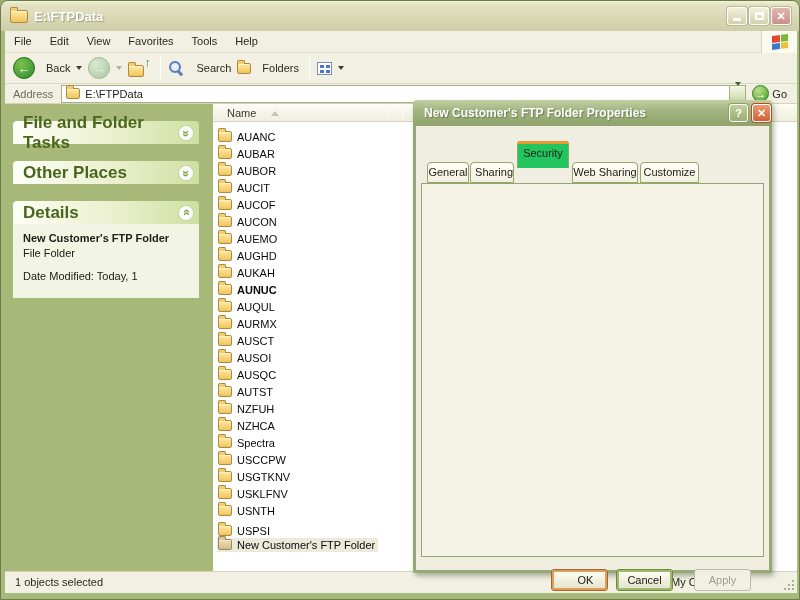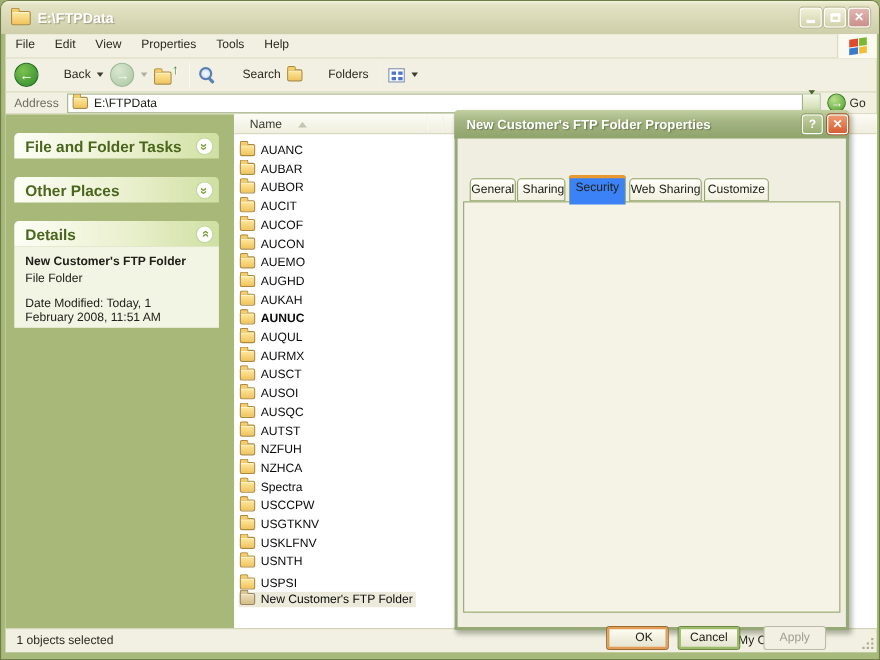--- a/index.html
+++ b/index.html
@@ -26,21 +26,21 @@
   .flag { width:16px; height:14px; display:grid; grid-template:1fr 1fr / 1fr 1fr; gap:1px; transform:skewY(-8deg); }
   .flag i { display:block; }
   .flag .f1{background:#E0492F;} .flag .f2{background:#7DB72F;} .flag .f3{background:#3A7ACD;} .flag .f4{background:#F0BE3A;}
 
   .toolbar { position:absolute; left:4px; top:52px; width:792px; height:31px; background:#F1F0E2; border-bottom:1px solid #DBD9BF; display:flex; align-items:center; padding-left:8px; }
   .tb-group { display:flex; align-items:center; gap:3px; margin-right:6px; }
   .tb-sep { width:1px; height:24px; background:#D8D6BC; border-right:1px solid #FFFFFF; margin:0 7px 0 4px; }
   .circle-btn { width:22px; height:22px; border-radius:50%; color:#FFF; font-size:13px; font-weight:bold; text-align:center; line-height:21px;
     background:radial-gradient(circle at 35% 30%,#7CC24E,#2E8A2E); border:1px solid #1F6B1F; }
   .circle-btn.disabled { background:radial-gradient(circle at 35% 30%,#D9E8D1,#A9C7A2); border-color:#9BB894; color:#F0F5EC; }
-  .tb-label { margin-left:20px; color:#2A2A22; }
+  .tb-label { margin-left:8px; color:#2A2A22; }
   .dd { width:0; height:0; border-left:3px solid transparent; border-right:3px solid transparent; border-top:4px solid #3C3C30; margin-left:3px; }
   .dd.grey { border-top-color:#B0AFA0; }
 
   .folder { position:relative; width:14px; height:11px; background:linear-gradient(180deg,#FFE9A0,#F0C45E); border:1px solid #AD8A3C; border-radius:1px 2px 2px 2px; box-shadow:inset 0 1px 0 #FFF4C8; flex:0 0 14px; }
   .folder::before { content:''; position:absolute; left:-1px; top:-4px; width:6px; height:3px; background:#F4CE6E; border:1px solid #AD8A3C; border-bottom:none; border-radius:2px 2px 0 0; }
   .folder.big { width:18px; height:13px; flex-basis:18px; }
   .folder.sel { filter:saturate(0.55) brightness(0.96); }
   .up-wrap { position:relative; width:22px; height:20px; }
   .up-wrap .folder { position:absolute; left:0; bottom:1px; width:16px; height:12px; }
   .up-arrow { position:absolute; right:0; top:-2px; color:#2F8F2F; font-weight:bold; font-size:12px; text-shadow:1px 1px 0 #FFF; }
@@ -56,21 +56,21 @@
   .addr-drop { position:absolute; right:0; top:0; width:16px; height:16px; background:linear-gradient(180deg,#F4F7E6,#CBD8A8); border-left:1px solid #A2B284; text-align:center; }
   .addr-drop .dd { margin:6px auto 0; border-top-color:#44622A; }
   .go-ico { width:17px; height:17px; border-radius:50%; background:radial-gradient(circle at 35% 30%,#B9E08A,#4F9E2F); border:1px solid #3A7A22; color:#FFF; font-weight:bold; font-size:11px; text-align:center; line-height:16px; margin-left:6px; }
   .go-label { margin-left:3px; color:#2A2A22; }
 
   
   .content { position:absolute; left:4px; top:103px; width:792px; height:467px; background:#FFF; }
   .sidebar { position:absolute; left:0; top:0; width:208px; height:467px; background:#A7B878; }
   .panel-hdr { position:absolute; left:8px; width:186px; height:23px; border-radius:4px 4px 0 0;
     background:linear-gradient(90deg,#FDFEF6 0%,#EAF0CE 55%,#CFE0A2 100%); display:flex; align-items:center; }
-  .panel-hdr .ph-title { font-weight:bold; color:#4A661C; padding-left:10px; font-size:14px; flex:1; }
+  .panel-hdr .ph-title { font-weight:bold; color:#4A661C; padding-left:10px; font-size:17px; flex:1; }
   .chev { width:16px; height:16px; border-radius:50%; background:#FFF; border:1px solid #C4D49A; margin-right:5px; text-align:center; color:#7FA13C; font-weight:bold; font-size:12px; line-height:14px; }
   .chev span { display:inline-block; transform:rotate(90deg); letter-spacing:-1px; }
   .chev.up span { transform:rotate(-90deg); }
   .panel-body { position:absolute; left:8px; width:186px; background:#F3F5E4; padding:8px 10px; line-height:13px; color:#21201A; }
   .pb-name { font-weight:bold; margin-bottom:2px; }
   .pb-type { margin-bottom:10px; }
 
   .filepane { position:absolute; left:208px; top:0; width:584px; height:467px; background:#FFF; }
   .col-hdr { position:absolute; left:0; top:0; width:584px; height:18px; background:linear-gradient(180deg,#FCFCF5,#EFEEDF); border-bottom:1px solid #D6D4BA; }
   .col-hdr .col-name { position:absolute; left:14px; top:3px; color:#3A3A30; }
@@ -98,21 +98,21 @@
     border:3px solid #96A875; border-top:none; border-radius:5px 5px 2px 2px; box-shadow:2px 3px 5px rgba(40,50,20,.35); z-index:10; }
   .dlg-title { position:absolute; left:-3px; top:0; width:359px; height:26px; border-radius:4px 4px 0 0;
     background:linear-gradient(180deg,#C3D0A2 0%,#A3B482 40%,#8FA36B 100%); display:flex; align-items:center; }
   .dlg-title-text { color:#FFF; font-weight:bold; font-size:12px; padding-left:11px; text-shadow:1px 1px 1px #6A7C4C; }
   .dlg-btn { position:absolute; top:4px; width:19px; height:18px; border-radius:3px; border:1px solid #FFFFFF; color:#FFF; font-weight:bold; font-size:11px; text-align:center; line-height:16px; }
   .dlg-help { left:313px; background:linear-gradient(180deg,#C2CFA0,#9AAE74); box-shadow:0 0 0 1px #8DA065; }
   .dlg-close { left:336px; background:linear-gradient(180deg,#F09A70,#D55E32); box-shadow:0 0 0 1px #B05028; }
   .dlg-body { position:absolute; left:-3px; top:26px; width:353px; height:444px; }
 
   .tab { position:absolute; top:36px; height:21px; background:linear-gradient(180deg,#FFFFF8,#F1F0E0); border:1px solid #94A66C; border-radius:4px 4px 0 0; text-align:center; line-height:19px; color:#21211A; z-index:1; }
-  .tab.active { top:33px; height:27px; background:#3b82f6; border-bottom:none; z-index:3; line-height:23px; }
+  .tab.active { top:15px; height:27px; background:#22c55e; border-bottom:none; z-index:3; line-height:23px; }
   .tab.active::before { content:''; position:absolute; left:-1px; right:-1px; top:-1px; height:3px; background:#E89A30; border-radius:3px 3px 0 0; }
   .tabpage { position:absolute; left:8px; top:57px; width:343px; height:374px; background:#F4F3E6; border:1px solid #94A66C; z-index:2; }
 
   .dlabel { position:absolute; color:#21211A; }
   .listbox { position:absolute; background:#FFF; border:1px solid #A0B080; overflow:hidden; }
   .group-list { left:23px; top:78px; width:316px; height:113px; }
   .group-row { position:absolute; left:1px; width:299px; height:20px; display:flex; align-items:center; gap:6px; padding-left:3px; }
   .group-row.selected { background:#E9E7D7; }
   .gicon { position:relative; width:17px; height:13px; flex:0 0 17px; }
   .p { position:absolute; width:10px; height:13px; }
@@ -161,21 +161,21 @@
     <div class="winbtn min"><span class="glyph-min"></span></div>
     <div class="winbtn max"><span class="glyph-max"></span></div>
     <div class="winbtn close-main">✕</div>
   </div>
 
   <div class="menubar">
     <div id="menu-items" style="display:flex;">
         <div class="menu-item">File</div>
         <div class="menu-item">Edit</div>
         <div class="menu-item">View</div>
-        <div class="menu-item">Properties</div>
+        <div class="menu-item">Favorites</div>
         <div class="menu-item">Tools</div>
         <div class="menu-item">Help</div>
       </div>
     <div class="flag-wrap">
       <div class="flag">
           <i class="f1"></i>
           <i class="f2"></i>
           <i class="f3"></i>
           <i class="f4"></i>
         </div>
@@ -236,21 +236,20 @@
         <div class="chev"><span>»</span></div>
       </div>
       <div class="panel-hdr" style="top:97px; border-radius:4px 4px 0 0;">
         <span class="ph-title">Details</span>
         <div class="chev up"><span>»</span></div>
       </div>
       <div class="panel-body" style="top:120px; height:74px;">
         <div class="pb-name">New Customer's FTP Folder</div>
         <div class="pb-type">File Folder</div>
         <div>Date Modified: Today, 1</div>
-        <div>February 2008, 11:51 AM</div>
       </div>
     </div>
 
     <div class="filepane">
       <div class="col-hdr">
         <div style="position:absolute;left:0;top:0;width:175px;height:18px;">
           <span class="col-name">Name</span>
           <span class="sort-arrow"></span>
         </div>
         <div class="col-div" style="left:175px;"></div>

